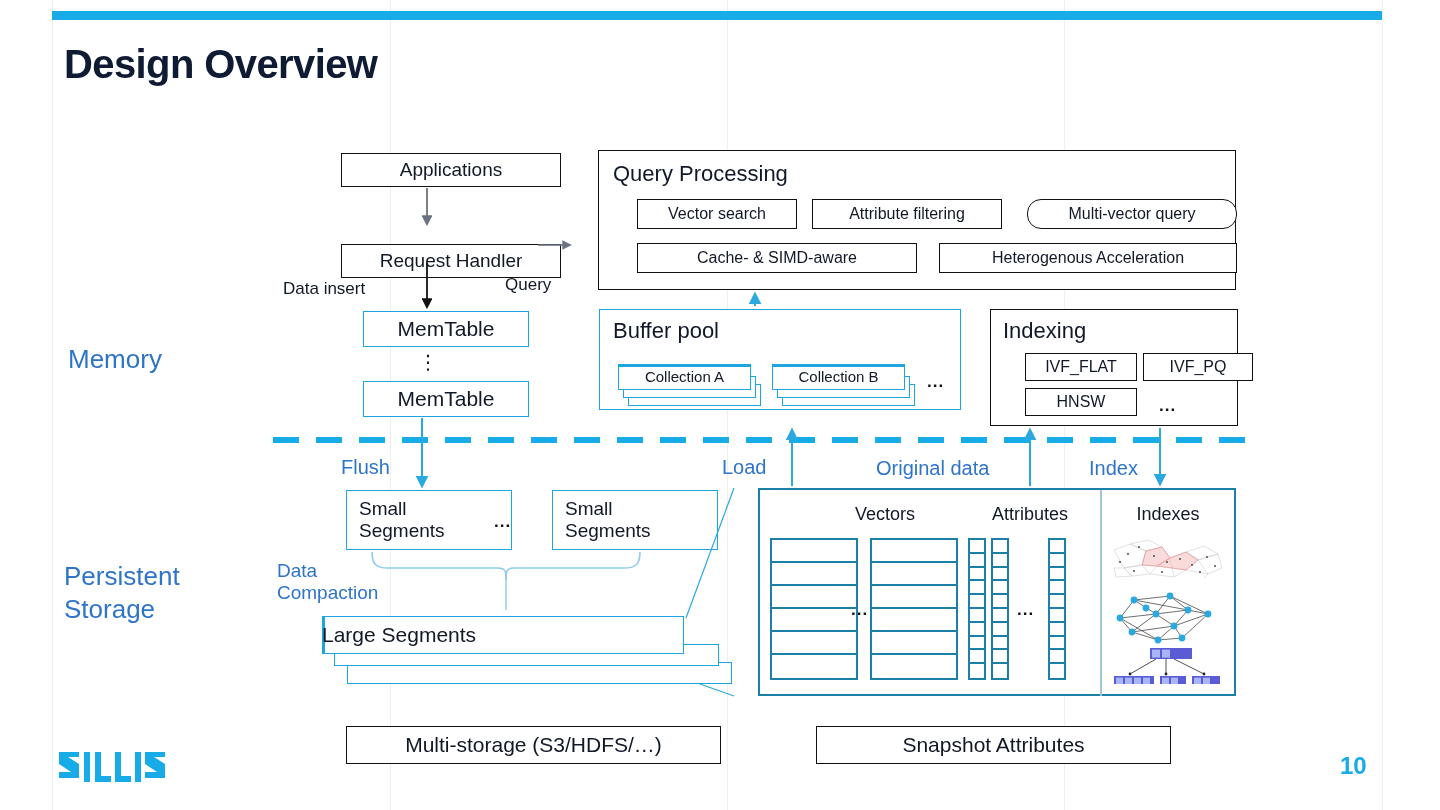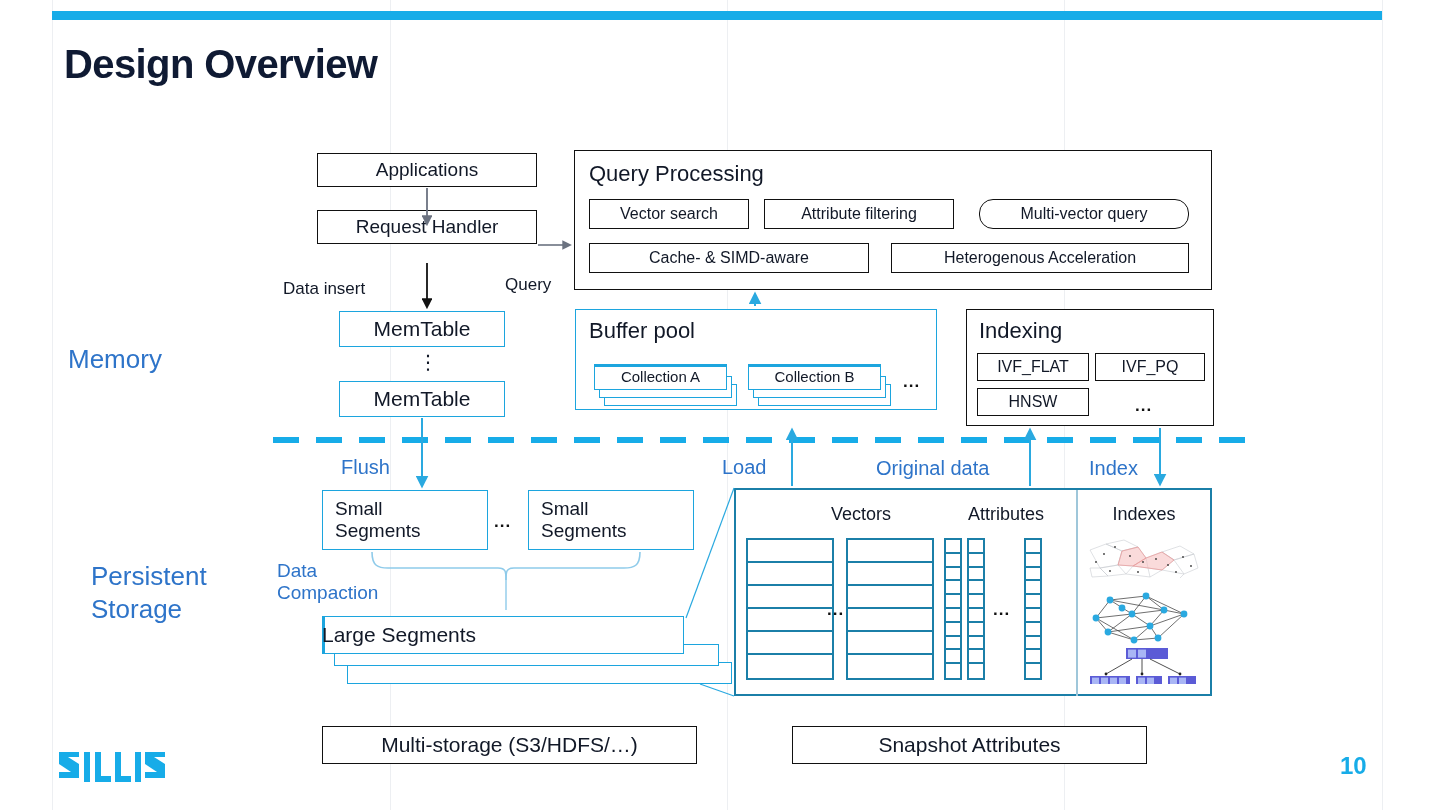--- a/index.html
+++ b/index.html
@@ -30,21 +30,21 @@
     font-size:24px;font-weight:bold;color:#17ACE8;
   }
 
   
   .logo{position:absolute;left:57px;top:748px;width:112px;height:34px;}
 
   
   .box{
     position:absolute;box-sizing:border-box;
     display:flex;align-items:center;justify-content:center;
-    background:#fff;text-align:center;line-height:1.15;
+    background:#fff;text-align:center;line-height:1.15;margin-left:24px;
   }
   .bk{border:1.6px solid #111111;}       
   .bl{border:1.8px solid #1CA5DE;}       
   .bd{border:2px solid #1B7FA8;}         
 
   .lbl{position:absolute;white-space:nowrap;}
   .lbl.dark{color:#111827;}
   .lbl.blue{color:#2E74C9;}
 
   .secname{
@@ -93,26 +93,26 @@
         <rect x="27" y="4" width="6" height="30"></rect>
         <path d="M38 4 h6 v24 h10 v6 h-16 z"></path>
         <path d="M58 4 h6 v24 h10 v6 h-16 z"></path>
         <rect x="78" y="4" width="6" height="30"></rect>
         <path d="M88 4 h20 v5 l-11 0 l11 7 v14 h-20 v-6 h12 l-12 -8 z"></path>
       </g>
     </svg>
   </div>
 
   <div class="secname" style="left:68px;top:343px;">Memory</div>
-  <div class="secname" style="left:64px;top:560px;margin-left:27px;">Persistent
+  <div class="secname" style="left:64px;top:560px;">Persistent
 Storage</div>
 
   <div class="box bk" style="left:317px;top:153px;width:220px;height:34px;font-size:19px;">Applications</div>
 
-  <div class="box bk" style="left:317px;top:210px;width:220px;height:34px;font-size:19px;">Request Handler</div>
+  <div class="box bk" style="left:317px;top:244px;width:220px;height:34px;font-size:19px;">Request Handler</div>
 
   <div class="lbl dark" style="left:283px;top:279px;font-size:17px;">Data insert</div>
   <div class="lbl dark" style="left:505px;top:275px;font-size:17px;">Query</div>
 
   <div class="box bk" style="left:574px;top:150px;width:638px;height:140px;display:block;">
     <div style="position:absolute;left:14px;top:10px;font-size:22px;">Query Processing</div>
     <div class="box bk" style="left:14px;top:48px;width:160px;height:30px;font-size:16px;">Vector search</div>
     <div class="box bk" style="left:189px;top:48px;width:190px;height:30px;font-size:16px;">Attribute filtering</div>
     <div class="box bk" style="left:404px;top:48px;width:210px;height:30px;font-size:16px;border-radius:14px;">Multi-vector query</div>
     <div class="box bk" style="left:14px;top:92px;width:280px;height:30px;font-size:16px;">Cache- &amp; SIMD-aware</div>

